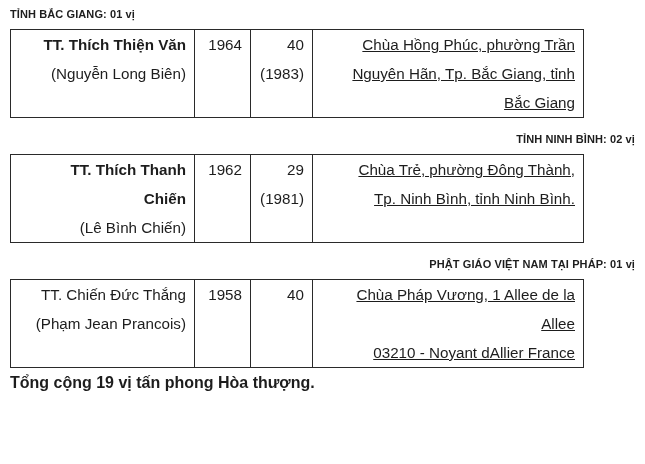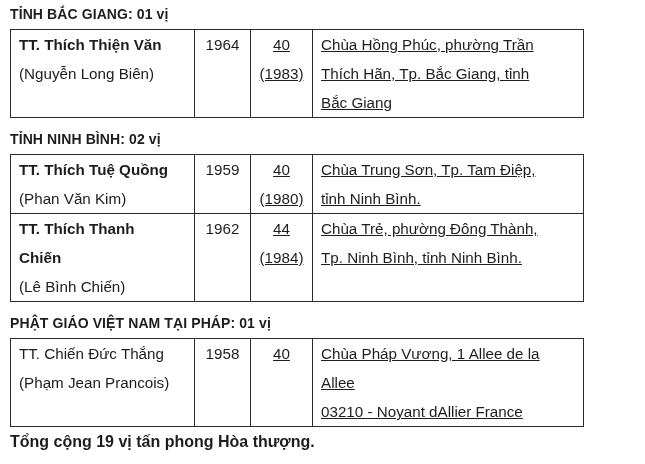--- a/index.html
+++ b/index.html
@@ -12,44 +12,45 @@
     width: 645px;
     height: 464px;
     overflow: hidden;
     font-family: "Liberation Sans", "DejaVu Sans", sans-serif;
     color: #1d1d1d;
   }
   .page {
     padding: 4px 10px 0 10px;
   }
   .section-heading {
-    font-size: 14px;
+    font-size: 11px;
     font-weight: bold;
     line-height: 20px;
     margin: 0 0 5px 0;
     letter-spacing: 0.1px;
   }
-  .section + .section .section-heading { margin-top: 11px; }
+  .section + .section .section-heading { margin-top: 11px; text-align: right; }
   .section.last .section-heading { }
   table.monk-table {
     border-collapse: collapse;
     table-layout: fixed;
     width: 568px;
   }
   table.monk-table td {
     border: 1.6px solid #2a2a2a;
     vertical-align: top;
     padding: 0 8px;
     font-size: 15.2px;
     line-height: 29px;
     overflow: hidden;
+    text-align: right;
   }
   td.c-name  { width: 184px; }
   td.c-year  { width: 56px;  text-align: center; padding: 0 2px; }
-  td.c-age   { width: 62px;  text-align: center; padding: 0 2px; text-decoration: underline; }
+  td.c-age   { width: 62px;  text-align: center; padding: 0 2px; }
   td.c-addr  { width: 271px; text-decoration: underline; }
   .line { white-space: nowrap; }
   .bold { font-weight: bold; }
   .page-footer {
     font-size: 16px;
     font-weight: bold;
     line-height: 21px;
     margin: 4px 0 0 0;
   }
 </style>
@@ -69,61 +70,44 @@
         </td>
         <td class="c-year">
           <div class="line">1964</div>
         </td>
         <td class="c-age">
           <div class="line">40</div>
           <div class="line">(1983)</div>
         </td>
         <td class="c-addr">
           <div class="line">Chùa Hồng Phúc, phường Trần</div>
-          <div class="line">Thích Hãn, Tp. Bắc Giang, tỉnh</div>
+          <div class="line">Nguyên Hãn, Tp. Bắc Giang, tỉnh</div>
           <div class="line">Bắc Giang</div>
         </td>
       </tr>
     </tbody>
       </table>
   </div>
 
   <div class="section">
     <h2 class="section-heading">TỈNH NINH BÌNH: 02 vị</h2>
     <table class="monk-table">
       <tbody>
-          <tr>
-        <td class="c-name">
-          <div class="line bold">TT. Thích Tuệ Quồng</div>
-          <div class="line">(Phan Văn Kim)</div>
-        </td>
-        <td class="c-year">
-          <div class="line">1959</div>
-        </td>
-        <td class="c-age">
-          <div class="line">40</div>
-          <div class="line">(1980)</div>
-        </td>
-        <td class="c-addr">
-          <div class="line">Chùa Trung Sơn, Tp. Tam Điệp,</div>
-          <div class="line">tỉnh Ninh Bình.</div>
-        </td>
-      </tr>
       <tr>
         <td class="c-name">
           <div class="line bold">TT. Thích Thanh</div>
           <div class="line bold">Chiến</div>
           <div class="line">(Lê Bình Chiến)</div>
         </td>
         <td class="c-year">
           <div class="line">1962</div>
         </td>
         <td class="c-age">
-          <div class="line">44</div>
-          <div class="line">(1984)</div>
+          <div class="line">29</div>
+          <div class="line">(1981)</div>
         </td>
         <td class="c-addr">
           <div class="line">Chùa Trẻ, phường Đông Thành,</div>
           <div class="line">Tp. Ninh Bình, tỉnh Ninh Bình.</div>
         </td>
       </tr>
     </tbody>
       </table>
   </div>
 

